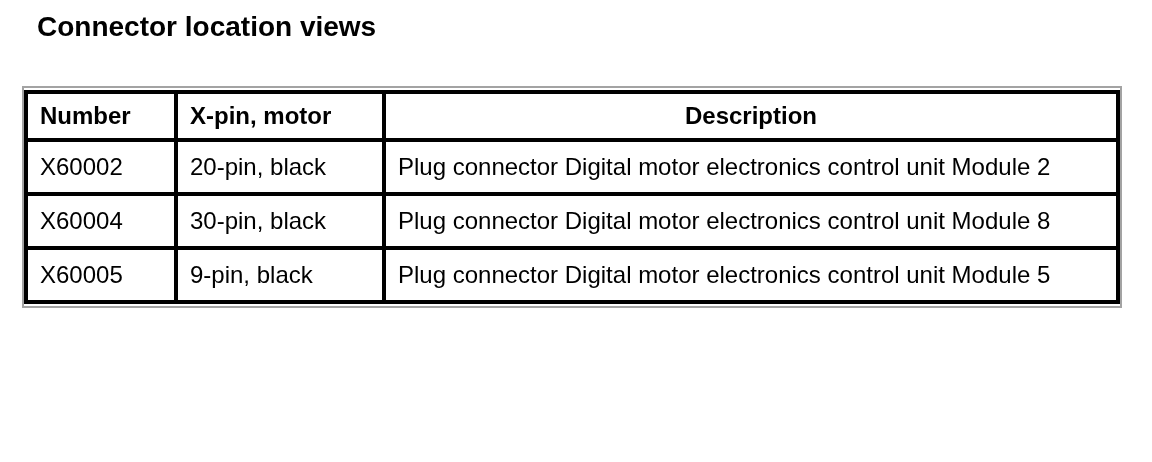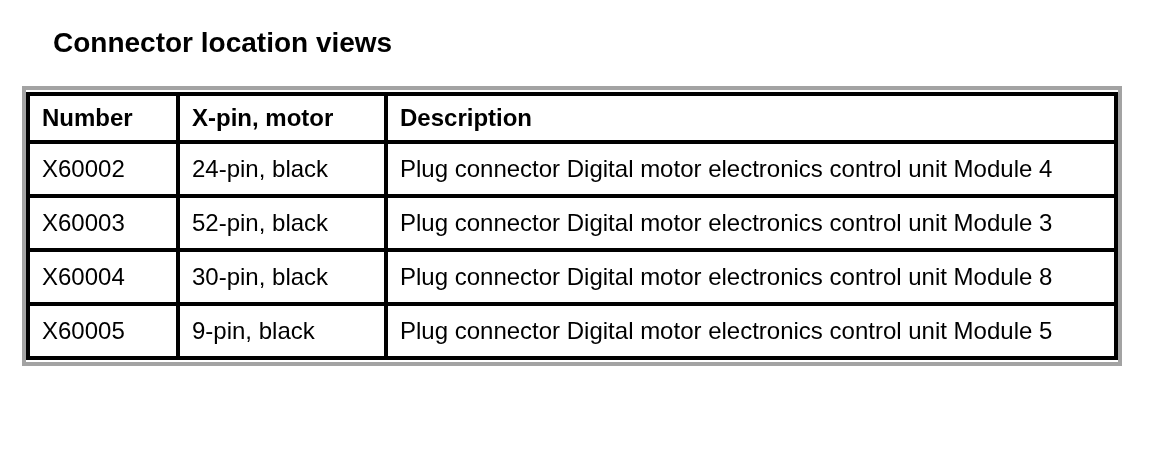--- a/index.html
+++ b/index.html
@@ -11,35 +11,35 @@
   }
   .page {
     position: relative;
     width: 1152px;
     height: 462px;
     background: #ffffff;
     box-sizing: border-box;
     overflow: hidden;
   }
   .title {
-    margin: 16px;
+    margin: 0;
     position: absolute;
     left: 37px;
     top: 12px;
     font-size: 28px;
     font-weight: bold;
     line-height: 1.1;
   }
   .table-frame {
     position: absolute;
     left: 22px;
     top: 86px;
     width: 1100px;
     box-sizing: border-box;
-    border: 4px solid #a3a3a3;
+    border: 2px solid #a3a3a3;
     padding: 2px 0;
     background: #ffffff;
   }
   table.connector-table {
     width: 100%;
     border-collapse: collapse;
     table-layout: fixed;
   }
   .connector-table th,
   .connector-table td {
@@ -55,48 +55,43 @@
   .connector-table th {
     font-weight: bold;
     height: 44px;
   }
   .connector-table td {
     font-weight: normal;
     height: 50px;
   }
   .col-number { width: 122px; }
   .col-pin    { width: 180px; }
-  th.col-desc { text-align: left; }
+  th.col-desc { text-align: center; }
 </style>
 </head>
 <body>
 
 <div class="page">
 
   <h1 class="title">Connector location views</h1>
 
   <div class="table-frame">
     <table class="connector-table">
       <thead>
         <tr>
           <th class="col-number">Number</th>
           <th class="col-pin">X-pin, motor</th>
           <th class="col-desc">Description</th>
         </tr>
       </thead>
       <tbody>
         <tr>
           <td>X60002</td>
-          <td>24-pin, black</td>
-          <td>Plug connector Digital motor electronics control unit Module 4</td>
-        </tr>
-        <tr>
-          <td>X60003</td>
-          <td>52-pin, black</td>
-          <td>Plug connector Digital motor electronics control unit Module 3</td>
+          <td>20-pin, black</td>
+          <td>Plug connector Digital motor electronics control unit Module 2</td>
         </tr>
         <tr>
           <td>X60004</td>
           <td>30-pin, black</td>
           <td>Plug connector Digital motor electronics control unit Module 8</td>
         </tr>
         <tr>
           <td>X60005</td>
           <td>9-pin, black</td>
           <td>Plug connector Digital motor electronics control unit Module 5</td>

